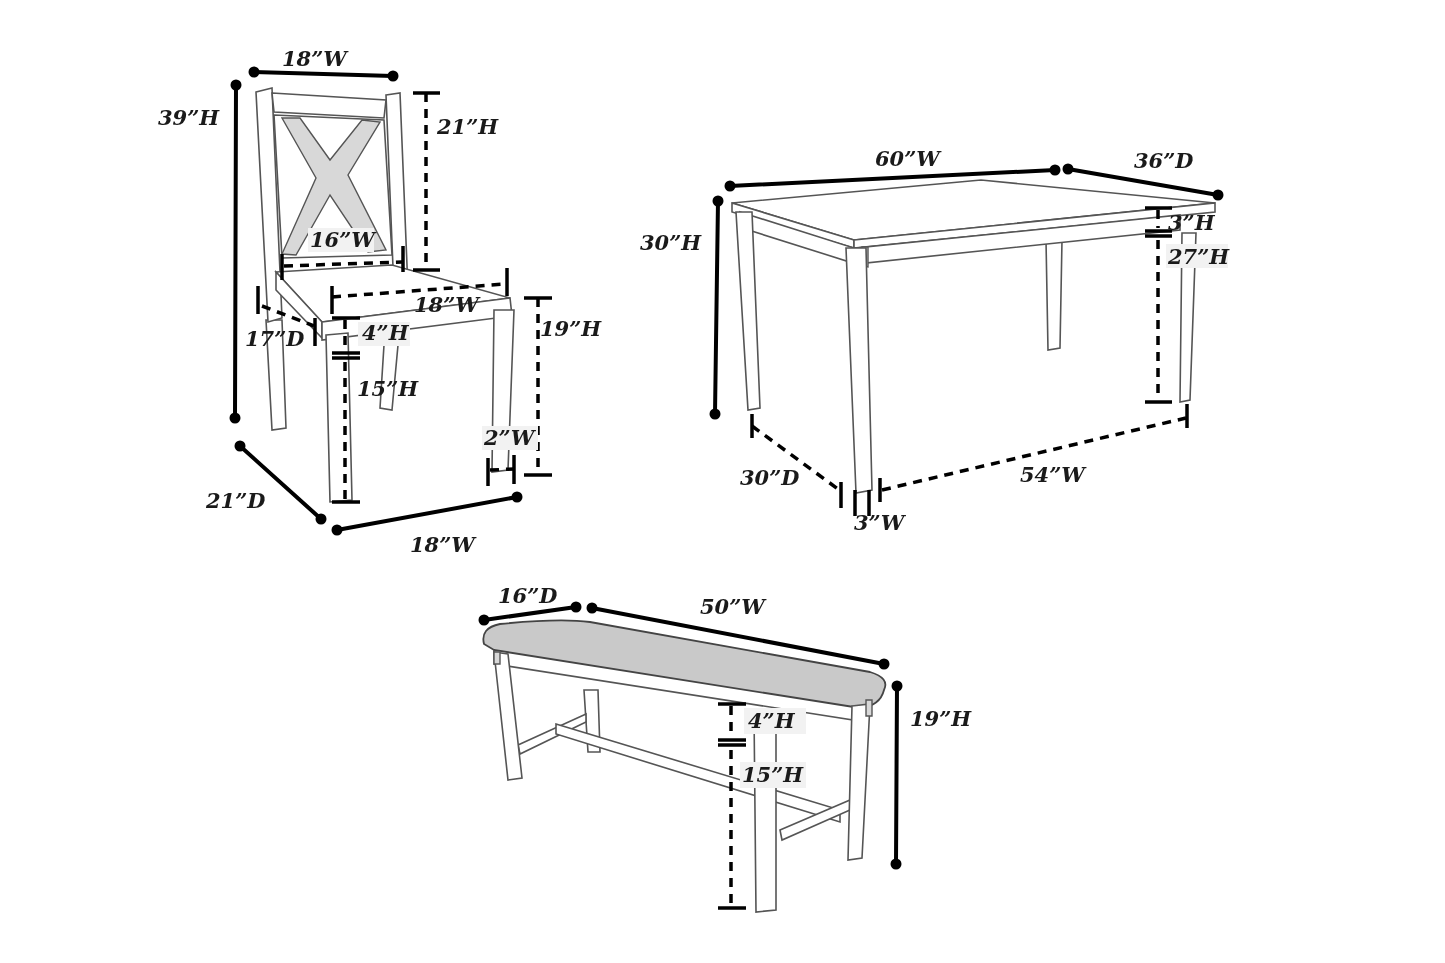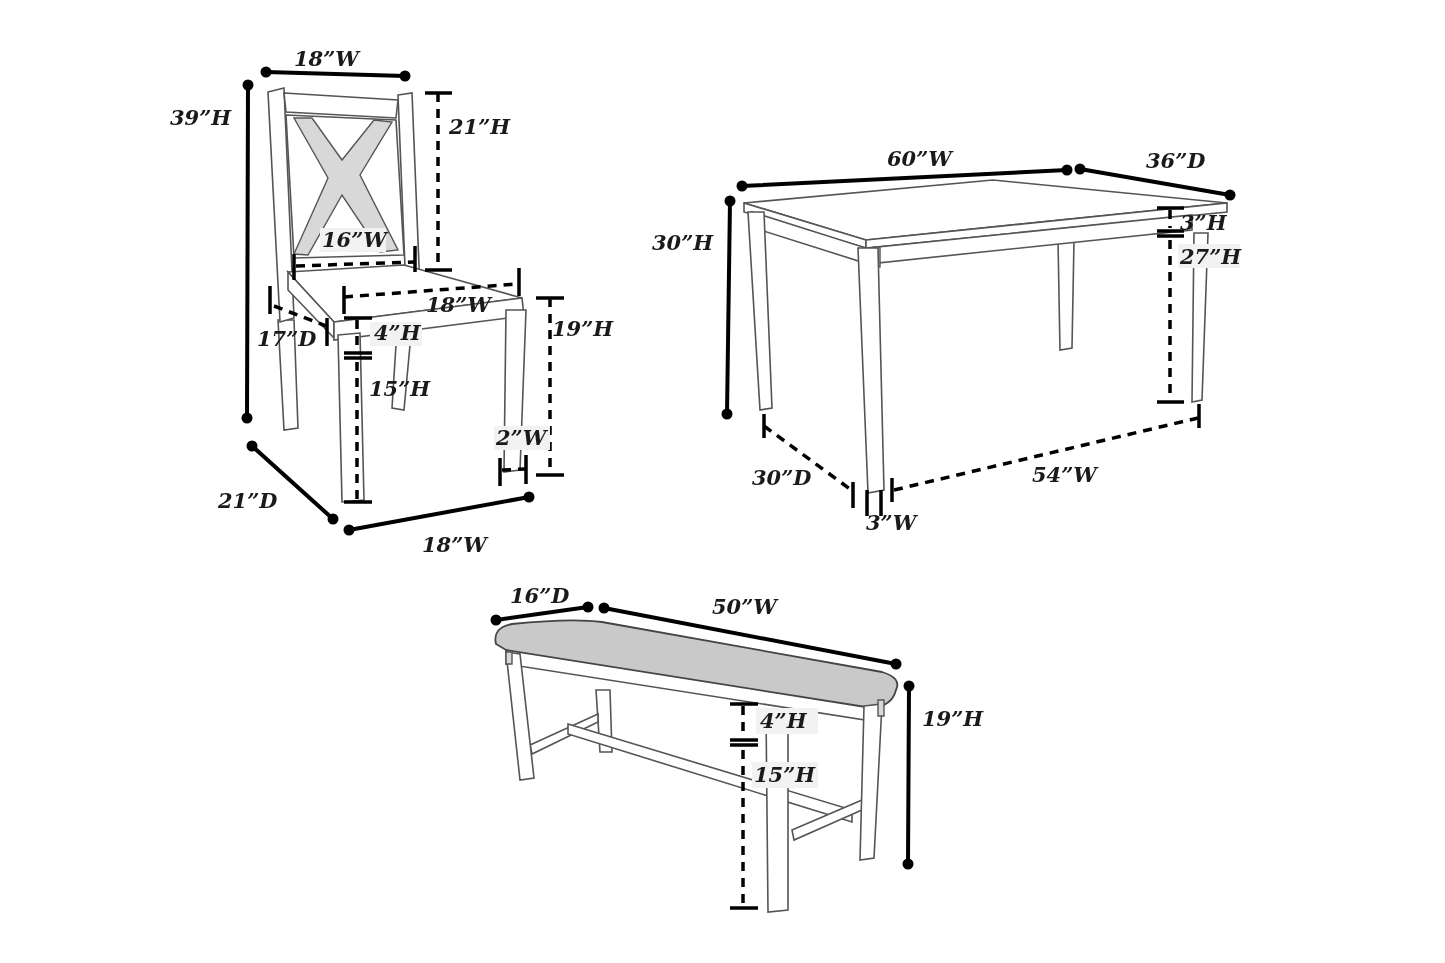--- a/index.html
+++ b/index.html
@@ -1,17 +1,17 @@
 <!DOCTYPE html>
 <html><head>
 <meta charset="utf-8">
 <style>
   html, body { margin: 0; padding: 0; background: #ffffff; }
   body { width: 1445px; height: 963px; overflow: hidden; position: relative; }
-  #stage { position: absolute; left: 12px; top: 0; width: 1345px; height: 963px; }
+  #stage { position: absolute; left: 0; top: 0; width: 1345px; height: 963px; }
   svg { position: absolute; left: 0; top: 0; }
   .lbl {
     font-family: "DejaVu Serif", serif;
     font-weight: bold; font-style: italic;
     font-size: 21px; fill: #1a1a1a;
   }
   .line-solid { stroke: #000; stroke-width: 4; fill: none; stroke-linecap: round; }
   .line-dash { stroke: #000; stroke-width: 3.5; fill: none; stroke-dasharray: 9 7; }
   .tick { stroke: #000; stroke-width: 3.5; }
   .dot { fill: #000; }

